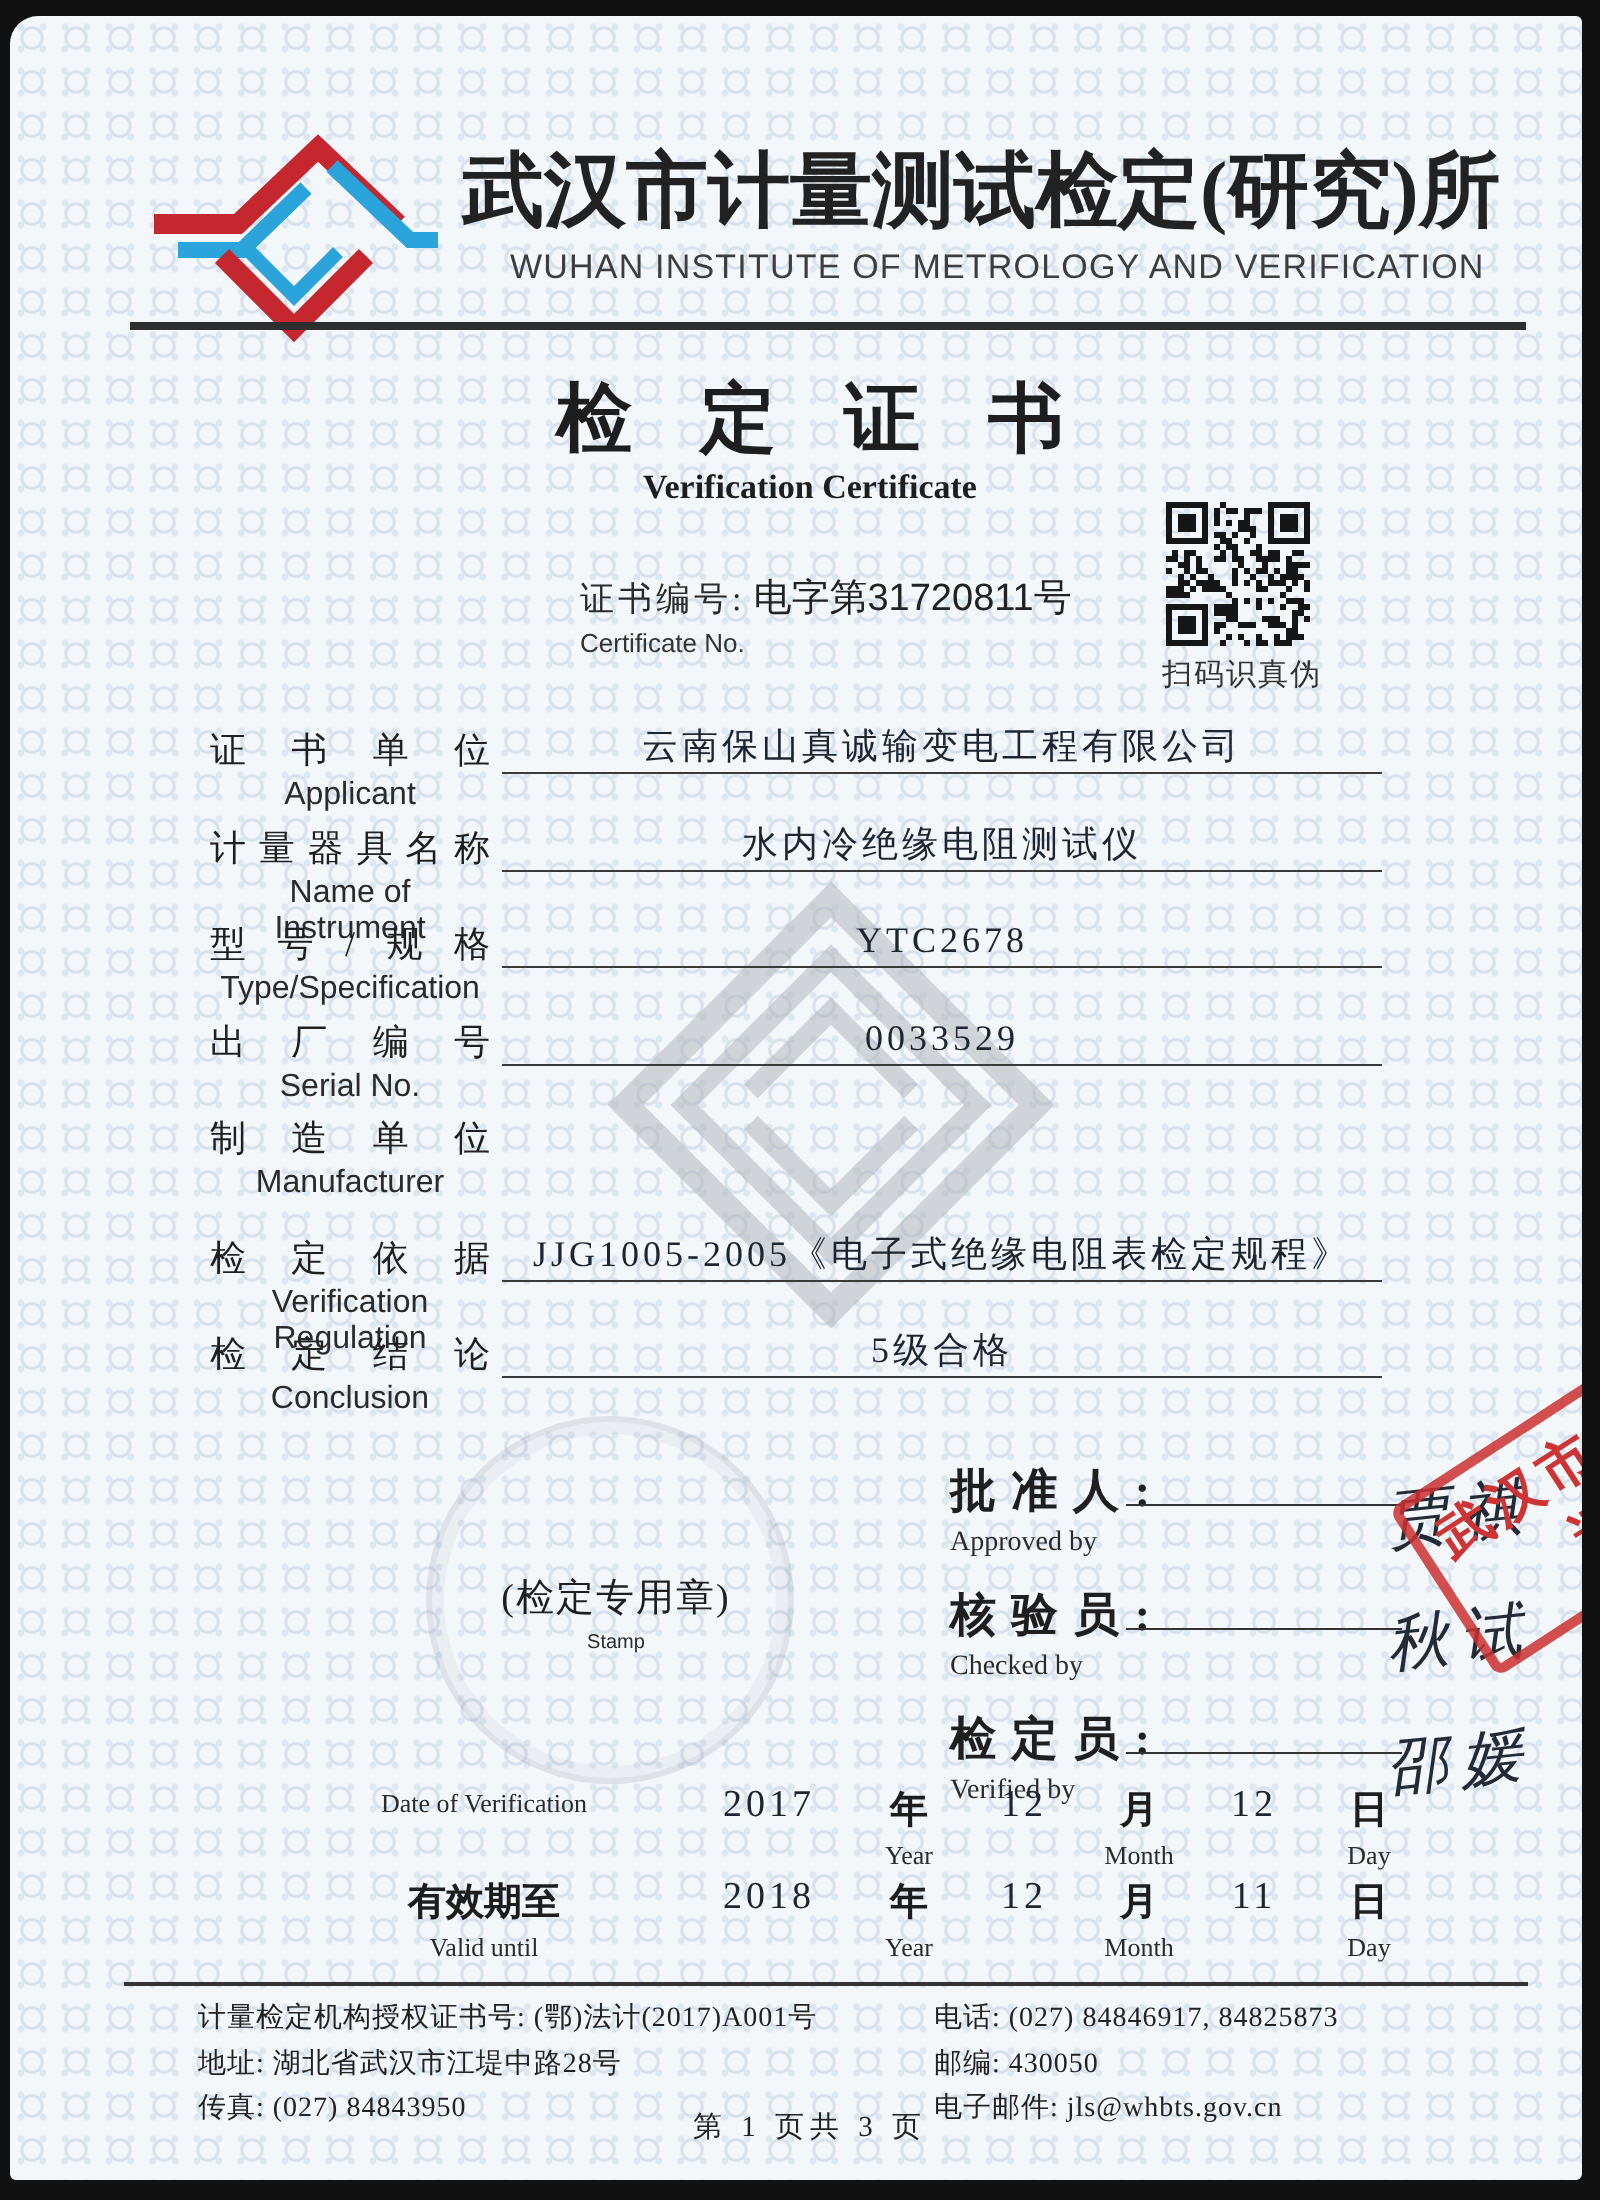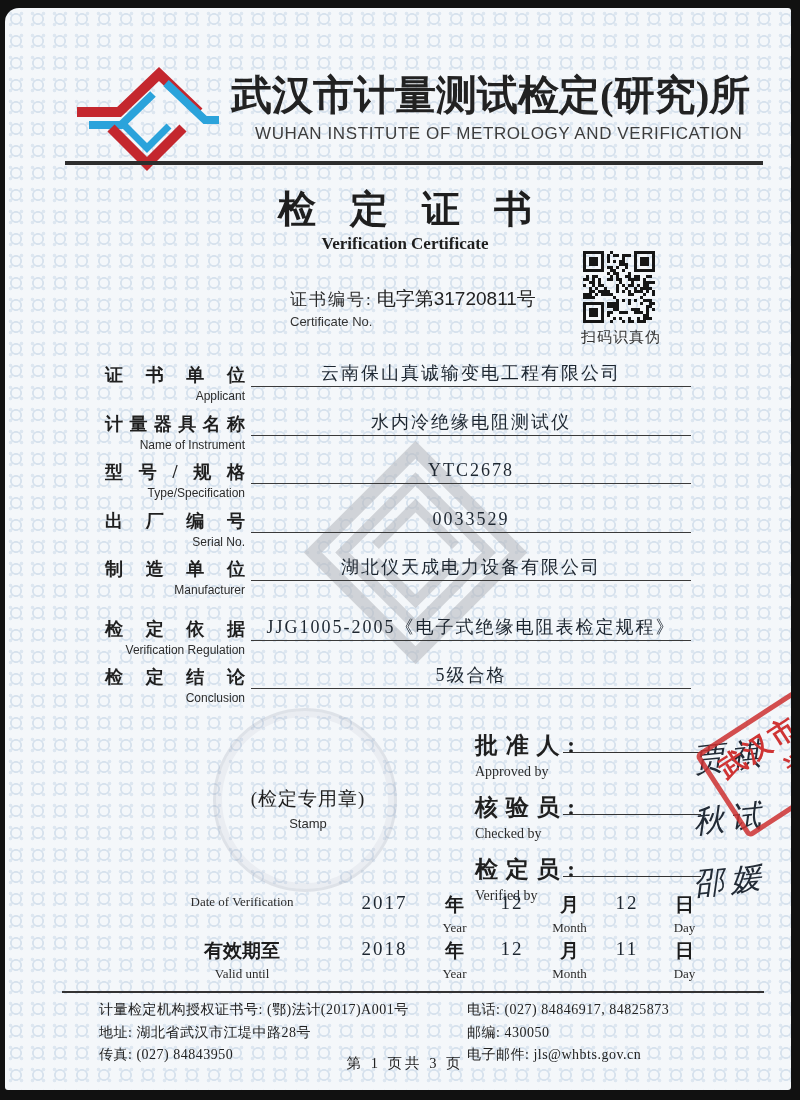--- a/index.html
+++ b/index.html
@@ -32,29 +32,29 @@
 
   
   .qr{left:578px;top:243px;}
   .qr-cap{left:566px;top:320px;width:100px;text-align:center;font-size:15px;letter-spacing:1px;color:#333;}
 
   
   .wm{left:298px;top:432px;opacity:.55;}
   .seal{left:208px;top:700px;width:178px;height:178px;border-radius:50%;
         border:3px solid rgba(110,120,145,.16);box-shadow:inset 0 0 0 6px rgba(110,120,145,.07);}
   .stamp-cn{left:218px;top:778px;width:170px;text-align:center;font-size:19px;letter-spacing:1px;color:#1f1f1f;}
-  .stamp-en{left:218px;top:808px;width:170px;text-align:center;font-family:"Liberation Sans",sans-serif;font-size:13px;color:#2c2c2c;}
+  .stamp-en{left:218px;top:808px;width:170px;text-align:center;font-family:"Liberation Sans",sans-serif;font-size:10px;color:#2c2c2c;}
 
   
   .fields{left:100px;top:352px;width:600px;}
   .frow{position:relative;height:48.5px;}
   .frow:nth-child(6){margin-top:11px;}
   .flab{position:absolute;left:0;top:3px;width:140px;}
-  .flab .cn{display:block;font-size:18px;font-weight:700;text-align:justify;text-align-last:justify;color:#1f1f1f;}
-  .flab .en{display:block;text-align:right;font-family:"Liberation Sans",sans-serif;font-size:12px;color:#2b2b2b;margin-top:2px;}
+  .flab .cn{display:block;font-size:18px;font-weight:400;text-align:justify;text-align-last:justify;color:#1f1f1f;}
+  .flab .en{display:block;text-align:center;font-family:"Liberation Sans",sans-serif;font-size:16px;color:#2b2b2b;margin-top:2px;}
   .fval{position:absolute;left:146px;right:14px;top:0;height:26px;line-height:26px;text-align:center;
         border-bottom:1.7px solid #3a3a3a;font-size:18px;letter-spacing:2px;color:#1d2630;}
 
   
   .signs{left:470px;top:712px;width:232px;}
   .srow{position:relative;height:62px;}
   .slab{position:absolute;left:0;top:10px;width:100px;}
   .slab .cn{display:block;font-size:23px;font-weight:600;text-align:justify;text-align-last:justify;color:#1f1f1f;}
   .slab .en{display:block;font-size:14px;color:#2b2b2b;margin-top:3px;}
   .sline{position:absolute;left:88px;width:138px;top:32px;height:0;border-bottom:1.7px solid #333;}
@@ -337,21 +337,20 @@
       <span class="en">Serial No.</span>
     </div>
     <div class="fval">0033529</div>
   </div>
 
   <div class="frow">
     <div class="flab">
       <span class="cn">制造单位</span>
       <span class="en">Manufacturer</span>
     </div>
-    <div class="fval">湖北仪天成电力设备有限公司</div>
   </div>
 
   <div class="frow">
     <div class="flab">
       <span class="cn">检定依据</span>
       <span class="en">Verification Regulation</span>
     </div>
     <div class="fval">JJG1005-2005《电子式绝缘电阻表检定规程》</div>
   </div>
 

